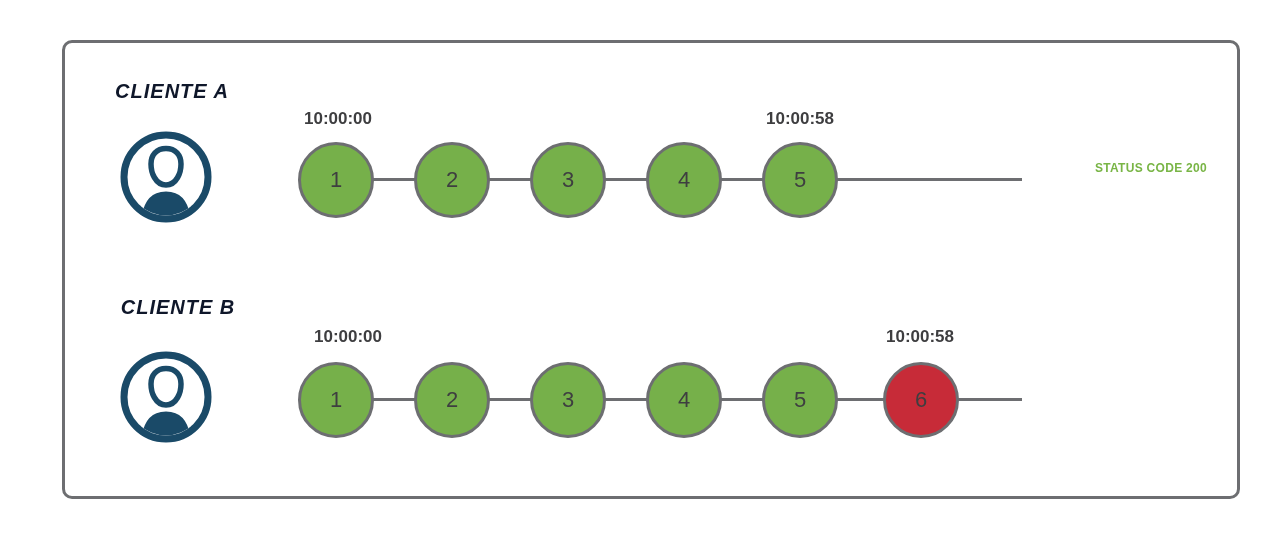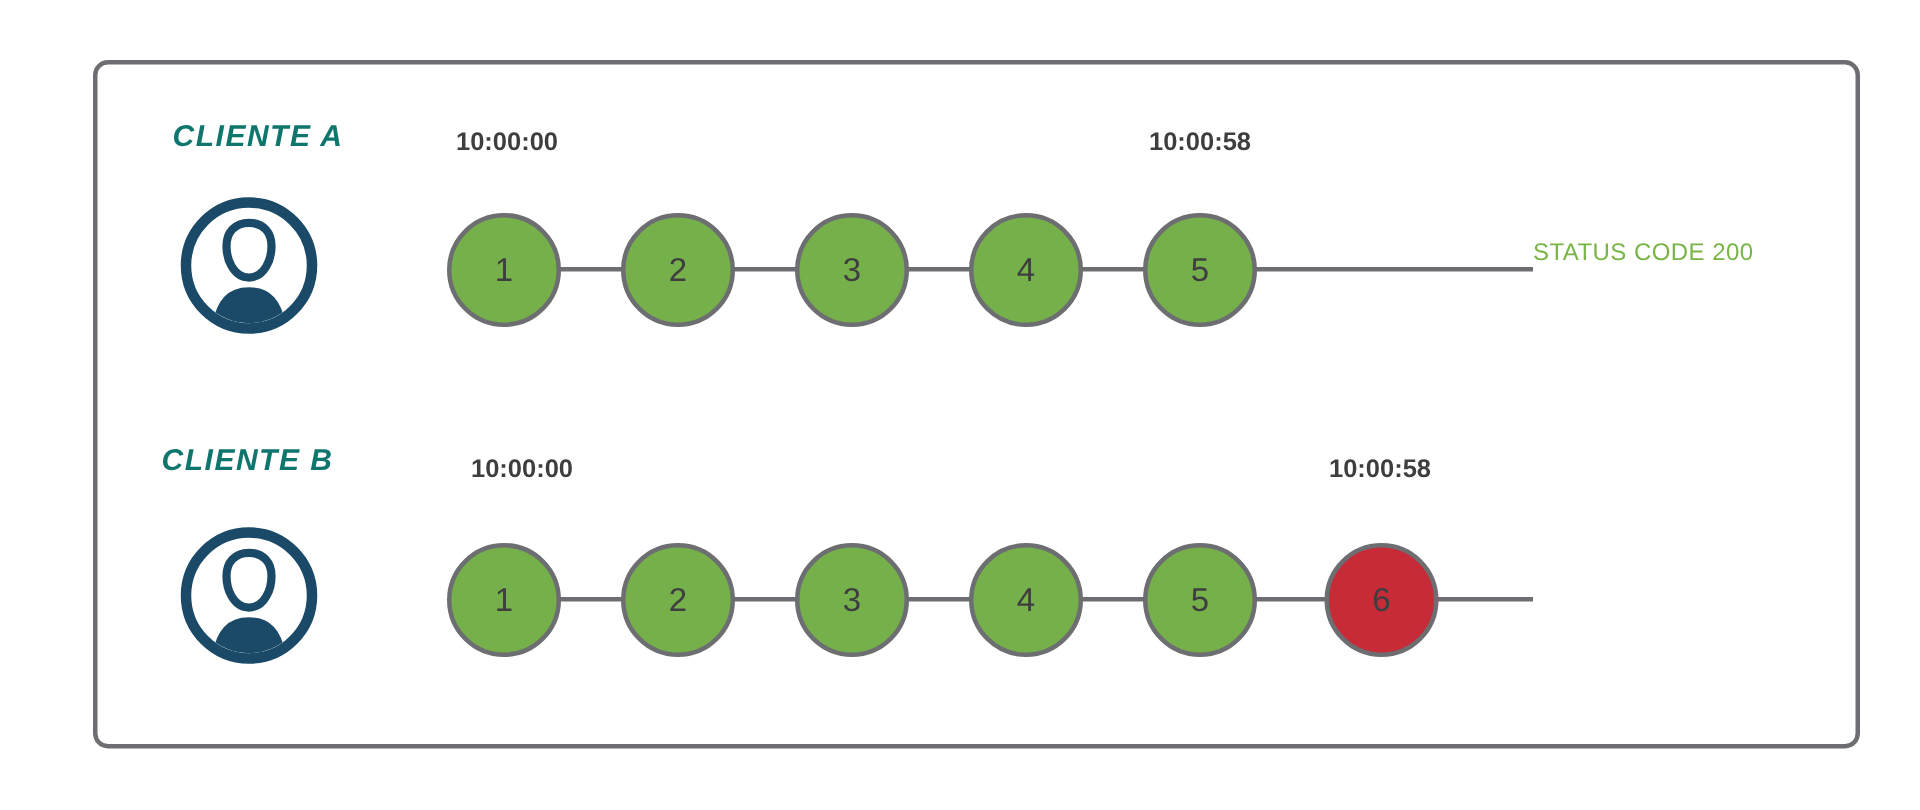--- a/index.html
+++ b/index.html
@@ -30,30 +30,31 @@
     background: #ffffff;
   }
   .client-label {
     position: absolute;
     width: 140px;
     text-align: center;
     font-size: 20px;
     font-weight: bold;
     font-style: italic;
     letter-spacing: 1px;
-    color: #0f766e;
+    color: #0f172a;
   }
   .avatar { position: absolute; width: 96px; height: 96px; }
   .timestamp {
     position: absolute;
     width: 120px;
     text-align: center;
     font-size: 17px;
     font-weight: bold;
     color: var(--text_dark);
+    margin-top: 24px;
   }
   .h-line {
     position: absolute;
     height: 3px;
     background: var(--stroke);
   }
   .step {
     position: absolute;
     width: 76px; height: 76px;
     border-radius: 50%;
@@ -62,23 +63,23 @@
     display: flex;
     align-items: center;
     justify-content: center;
     font-size: 22px;
     color: var(--text_dark);
   }
   .step.error { background: var(--error); }
   .status {
     position: absolute;
     width: 185px;
-    text-align: left;
-    font-size: 16px;
-    font-weight: normal;
+    text-align: right;
+    font-size: 12px;
+    font-weight: bold;
     line-height: 19px;
     letter-spacing: 0.3px;
   }
   .status.ok { color: var(--success_text); }
   .status.err { color: var(--error_text); }
 </style>
 </head>
 <body>
 
 <div class="canvas">
@@ -115,21 +116,21 @@
     <span>4</span>
     </div>
   <div class="step" style="left:762px;top:142px">
     <span>5</span>
     </div>
 
   <div class="status ok" style="left:1022px;top:159px">
     <div>STATUS CODE 200</div>
   </div>
 
-  <div class="client-label" style="left:95px;top:296px">CLIENTE B</div>
+  <div class="client-label" style="left:108px;top:296px">CLIENTE B</div>
 
   <svg class="avatar" style="left:118px;top:349px" viewBox="0 0 96 96">
     <clipPath id="avatar-clip-b">
         <circle cx="48" cy="48" r="38.5"></circle>
       </clipPath>
     <circle cx="48" cy="48" r="42" fill="#ffffff" stroke="#1A4A68" stroke-width="7"></circle>
     <g clip-path="url(#avatar-clip-b)">
       <path d="M48 61 C 33 61 24.5 70 21.5 90 L 74.5 90 C 71.5 70 63 61 48 61 Z" fill="#1A4A68" stroke="#ffffff" stroke-width="3"></path>
     </g>
     <path d="M48 19.5 C 38.5 19.5 33 26 33 35 C 33 40.5 34.2 44.8 36.4 48.5 C 39 53 43 56 48 56 C 53 56 57 53 59.6 48.5 C 61.8 44.8 63 40.5 63 35 C 63 26 57.5 19.5 48 19.5 Z" fill="#ffffff" stroke="#1A4A68" stroke-width="5.5"></path>

